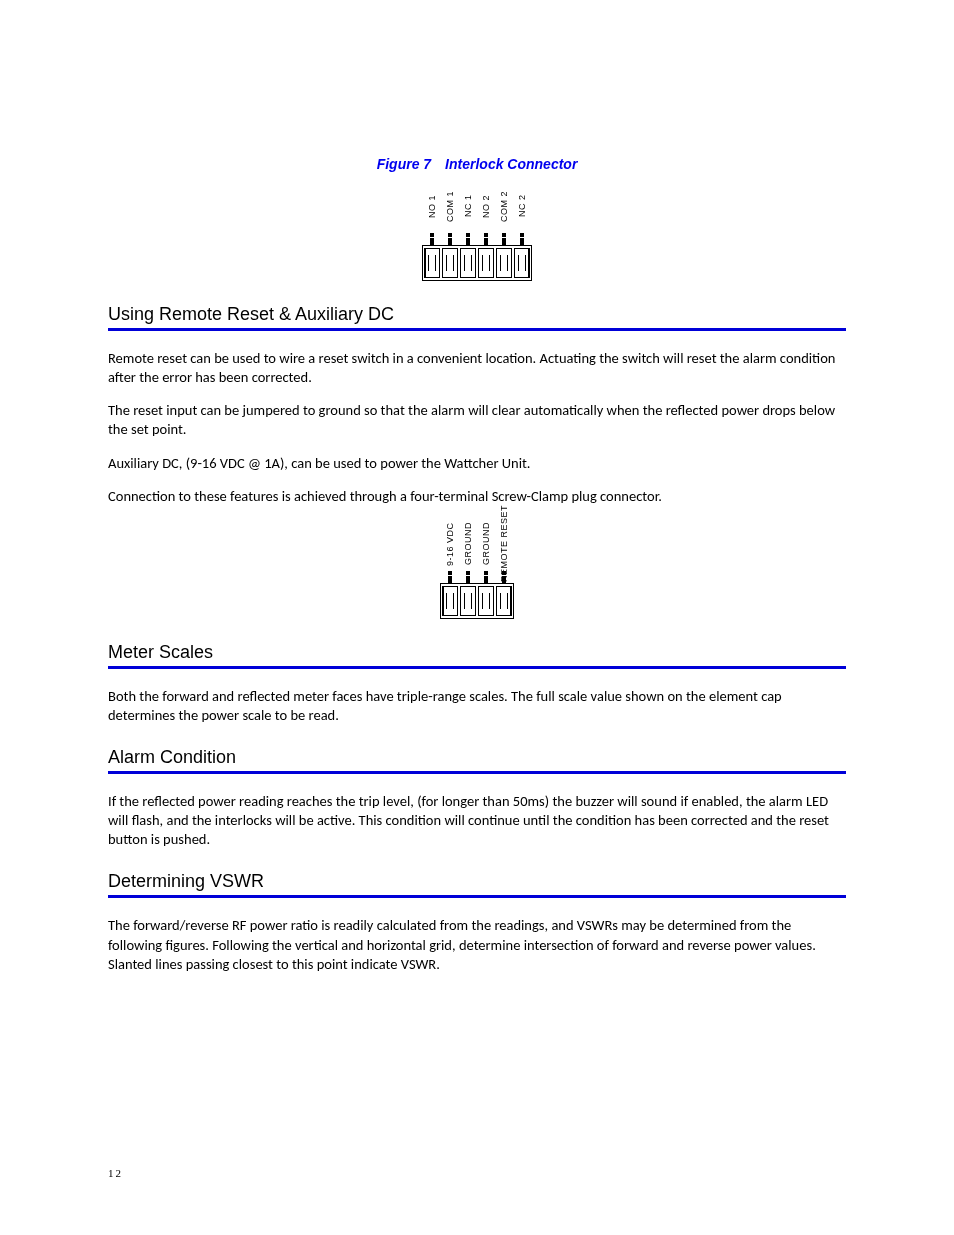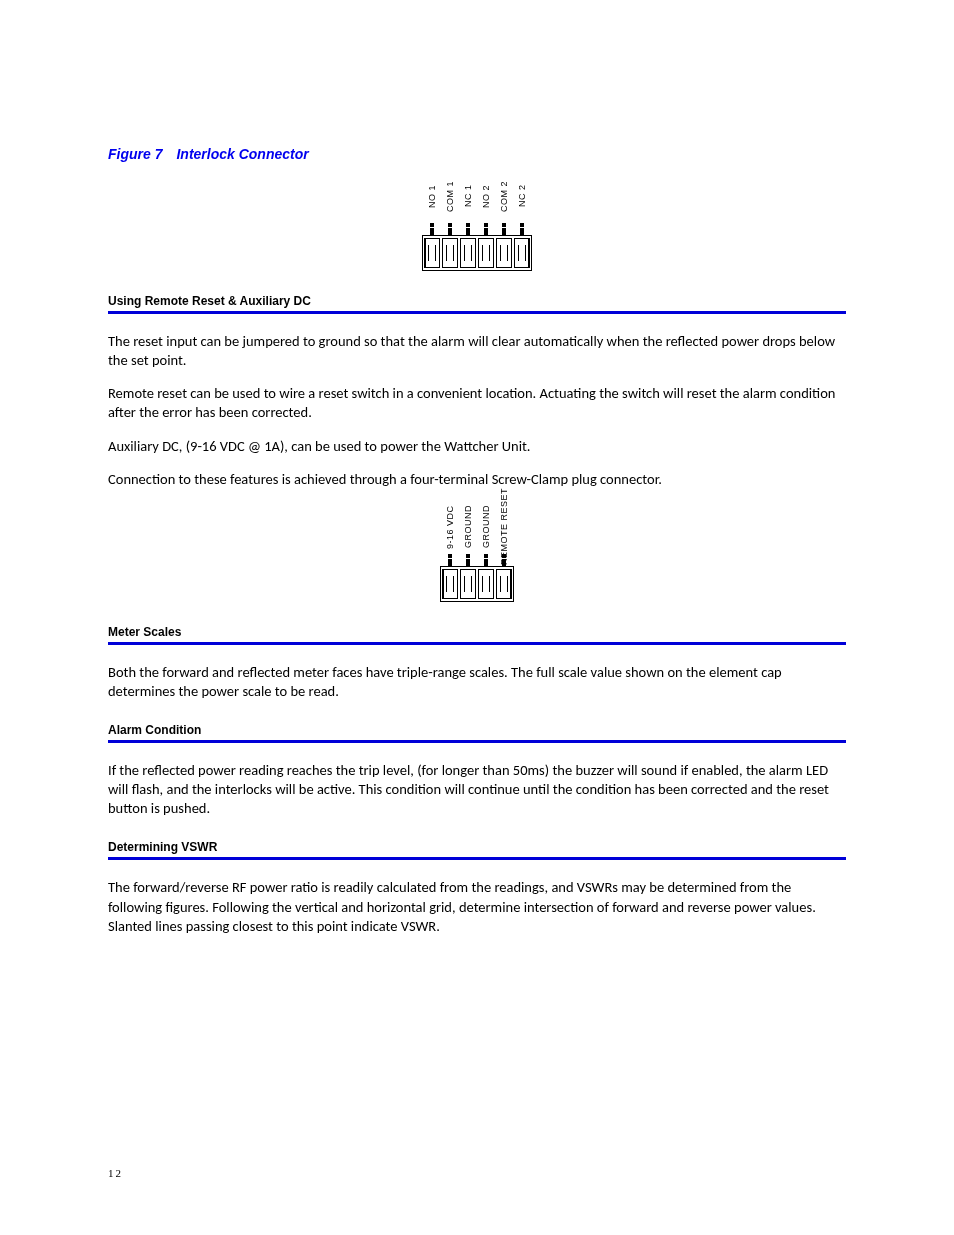--- a/index.html
+++ b/index.html
@@ -10,32 +10,33 @@
     background: #fff;
   }
   .page {
     width: 954px;
     height: 1235px;
     box-sizing: border-box;
     padding: 140px 108px 60px 108px;
     position: relative;
   }
   .fig-caption {
+    text-align: center;
     color: #0000ee;
     font-weight: bold;
     font-style: italic;
     font-family: Arial, Helvetica, sans-serif;
     font-size: 14px;
-    margin: 6px 0 10px 0;
+    margin: 16px 0 10px 0;
   }
   .fig-caption .fig-num { margin-right: 14px; }
   .section-title {
     font-family: Arial, Helvetica, sans-serif;
-    font-weight: bold;
-    font-size: 12px;
+    font-weight: normal;
+    font-size: 18px;
     margin: 22px 0 2px 0;
   }
   .rule-blue {
     height: 3px;
     background: #0000d8;
     margin: 3px 0 18px 0;
   }
   .body-text {
     font-size: 14.5px;
     line-height: 1.32;
@@ -182,22 +183,22 @@
           <div class="block-cell"></div>
           <div class="block-cell"></div>
           <div class="block-cell"></div>
         </div>
       </div>
     </div>
   </div>
 
   <div class="section-title">Using Remote Reset &amp; Auxiliary DC</div>
   <div class="rule-blue"></div>
+  <p class="body-text">Remote reset can be used to wire a reset switch in a convenient location. Actuating the switch will reset the alarm condition after the error has been corrected.</p>
   <p class="body-text">The reset input can be jumpered to ground so that the alarm will clear automatically when the reflected power drops below the set point.</p>
-  <p class="body-text">Remote reset can be used to wire a reset switch in a convenient location. Actuating the switch will reset the alarm condition after the error has been corrected.</p>
   <p class="body-text">Auxiliary DC, (9-16 VDC @ 1A), can be used to power the Wattcher Unit.</p>
   <p class="body-text">Connection to these features is achieved through a four-terminal Screw-Clamp plug connector.</p>
 
 
   <div class="connector-wrap">
     <div class="connector">
       <div class="pin-row">
         <div class="pin-col">
           <div class="pin-label">9-16 VDC</div>
           <div class="pin-dash"></div>

